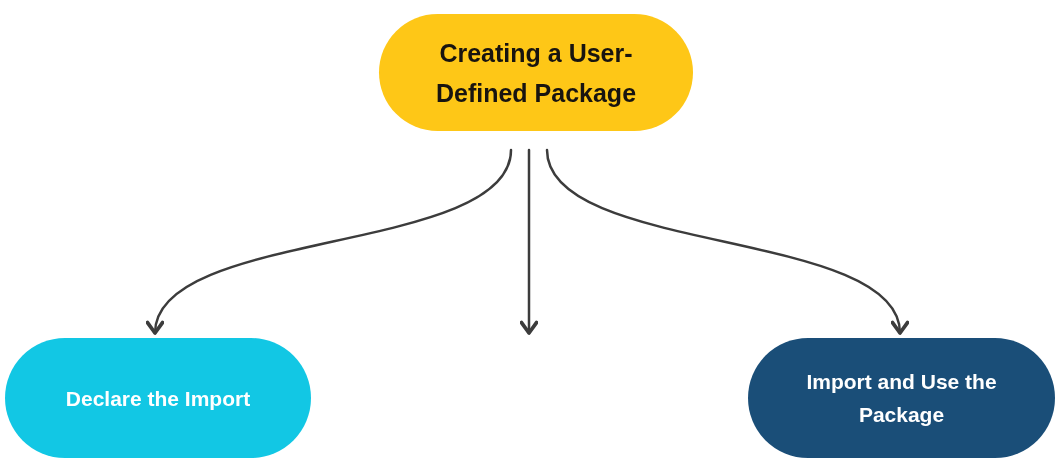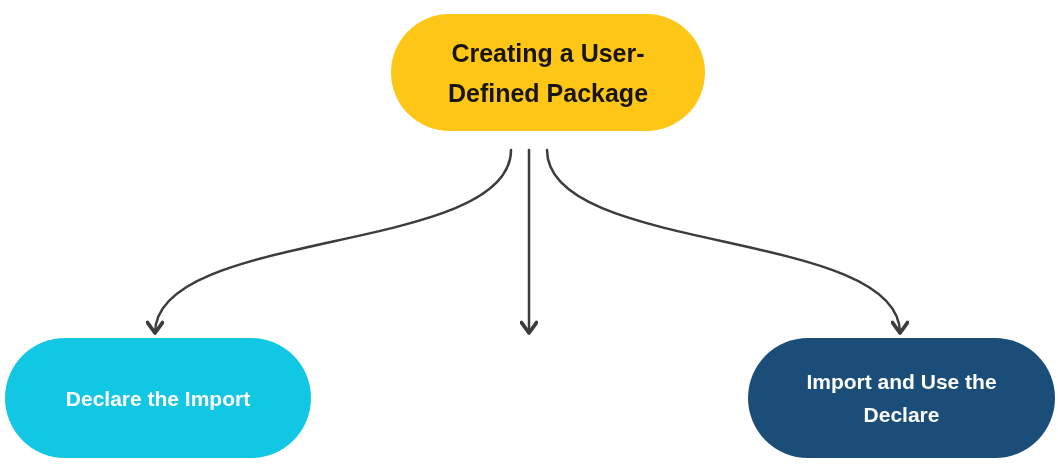--- a/index.html
+++ b/index.html
@@ -33,21 +33,21 @@
     align-items: center;
     justify-content: center;
     text-align: center;
     font-weight: 700;
     box-sizing: border-box;
   }
   .node .label {
     display: block;
   }
   .root-node {
-    left: 391px;
+    left: 379px;
     top: 14px;
     width: 314px;
     height: 117px;
     border-radius: 58.5px;
     background: var(--root-fill, #fec717);
     color: var(--root-text, #181410);
     font-size: 25px;
     line-height: 40px;
   }
   .root-node .label {
@@ -99,16 +99,16 @@
   <div class="node root-node">
     <span class="label">Creating a User-Defined Package</span>
   </div>
 
   <div class="node child-node child-1">
     <span class="label">Declare the Import</span>
   </div>
 
 
   <div class="node child-node child-3">
-    <span class="label">Import and Use the Declare</span>
+    <span class="label">Import and Use the Package</span>
   </div>
 
 </div>
 
 </body></html>

